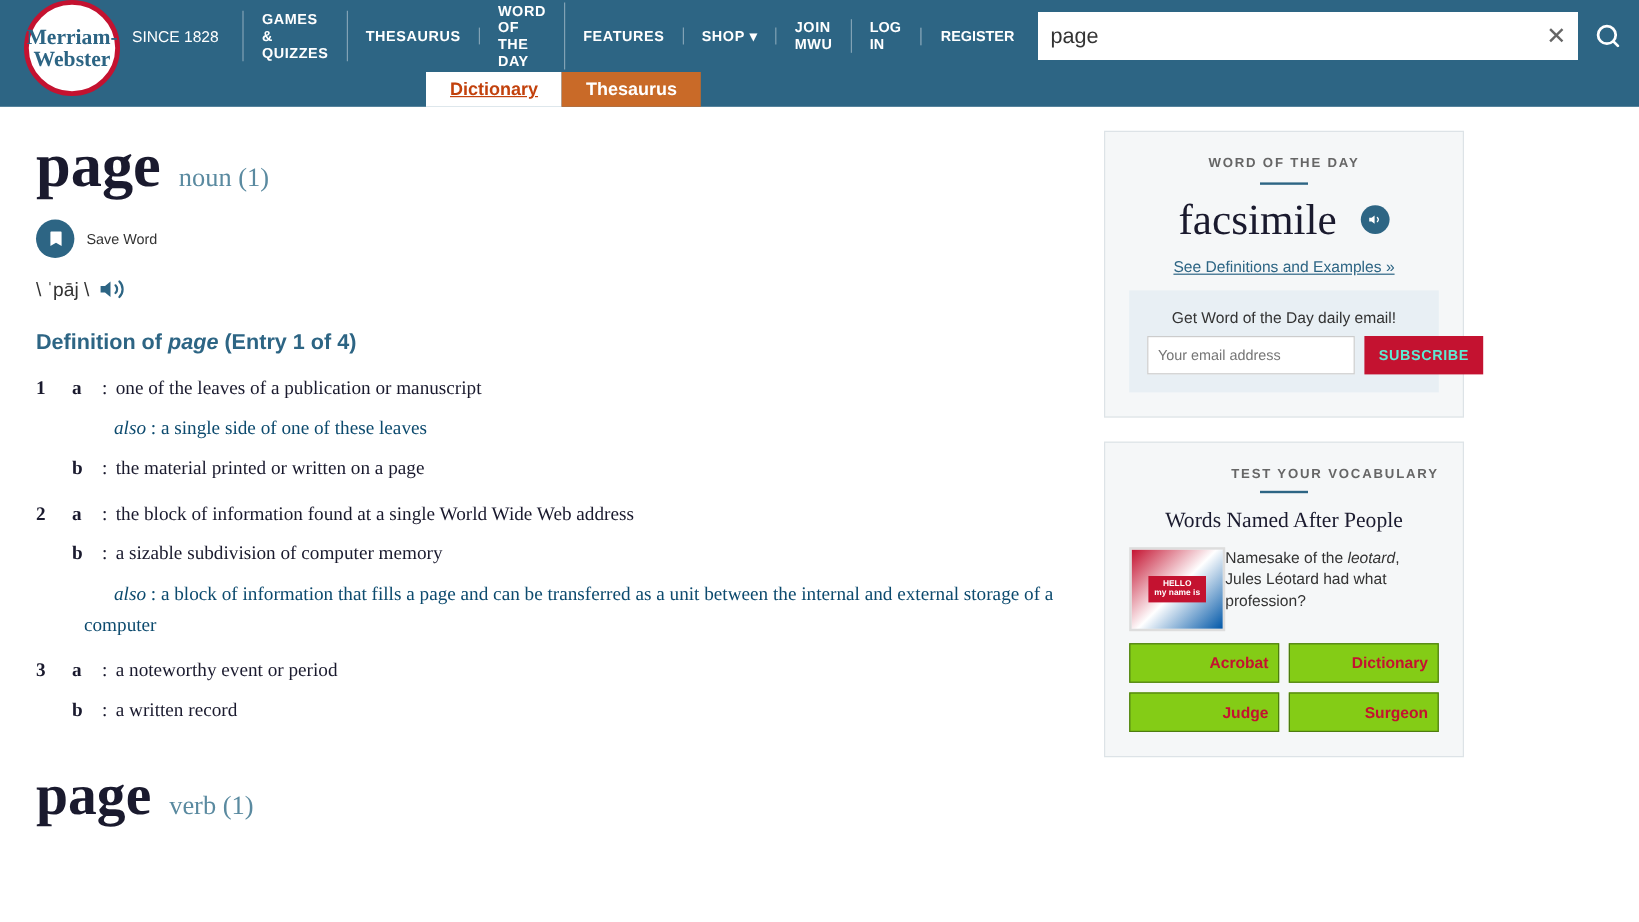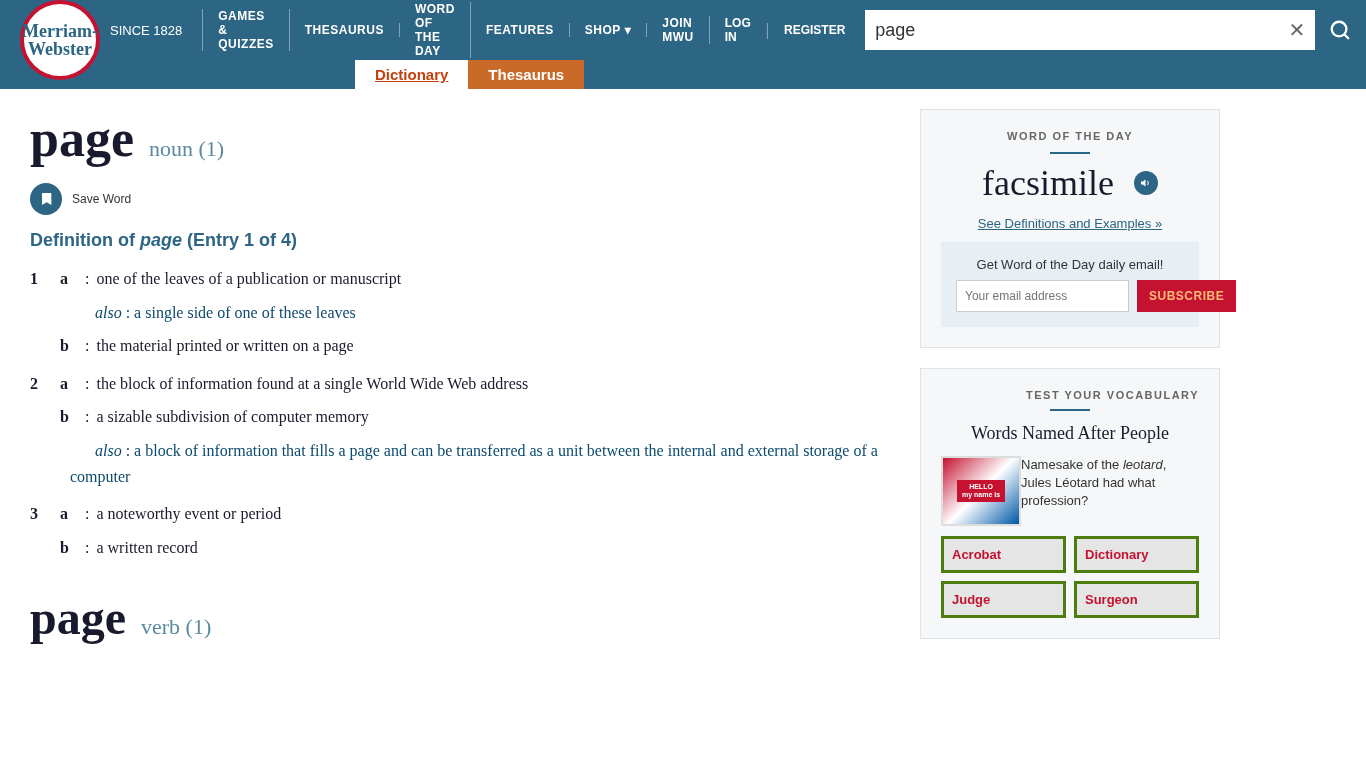--- a/index.html
+++ b/index.html
@@ -404,21 +404,21 @@
     .wotd-email-input {
       flex: 1;
       padding: 8px;
       border: 1px solid #ccc;
       font-family: Arial, sans-serif;
       font-size: 12px;
       color: #888;
     }
     .wotd-subscribe-btn {
       background: #c41230;
-      color: #fdba74;
+      color: #5eead4;
       border: none;
       padding: 8px 12px;
       font-family: Arial, sans-serif;
       font-size: 12px;
       font-weight: bold;
       cursor: pointer;
       letter-spacing: 0.5px;
     }
 
     
@@ -475,29 +475,29 @@
     }
     .vocab-question em {
       font-style: italic;
     }
     .vocab-buttons {
       display: grid;
       grid-template-columns: 1fr 1fr;
       gap: 8px;
     }
     .vocab-btn {
-      border: 3px solid #4d7c0f;
-      background: #e5e5e5;
+      border: 1px solid #4d7c0f;
+      background: #84cc16;
       color: #c41230;
       padding: 8px;
       font-family: Arial, sans-serif;
       font-size: 13px;
       font-weight: bold;
       cursor: pointer;
-      text-align: left;
+      text-align: right;
     }
 
     .colon { margin-right: 3px; }
   </style>
 </head>
 <body>
 
 <header>
   <div class="header-top">
     <div class="logo-area">
@@ -559,20 +559,29 @@
 
     <div class="save-word">
       <div class="bookmark-icon">
         <svg viewBox="0 0 24 24" xmlns="http://www.w3.org/2000/svg">
           <path d="M5 3h14a1 1 0 011 1v17l-7-4-7 4V4a1 1 0 011-1z"></path>
         </svg>
       </div>
       <span class="save-word-text">Save Word</span>
     </div>
 
+    <div class="pronunciation">
+      <span>\ ˈpāj \</span>
+      <button class="audio-btn">
+        <svg viewBox="0 0 24 24" xmlns="http://www.w3.org/2000/svg">
+          <path d="M11 5L6 9H2v6h4l5 4V5z" fill="#2d6584"></path>
+          <path d="M19.07 4.93a10 10 0 010 14.14M15.54 8.46a5 5 0 010 7.07" stroke="#2d6584" stroke-width="2" fill="none" stroke-linecap="round"></path>
+        </svg>
+      </button>
+    </div>
 
     <div class="def-header">
       Definition of <em>page</em> (Entry 1 of 4)
     </div>
 
     <div class="def-block">
       <div class="def-row">
         <span class="def-num">1</span>
         <span class="def-letter">a</span>
         <span class="def-text"><span class="colon">:</span> one of the leaves of a publication or manuscript</span>

